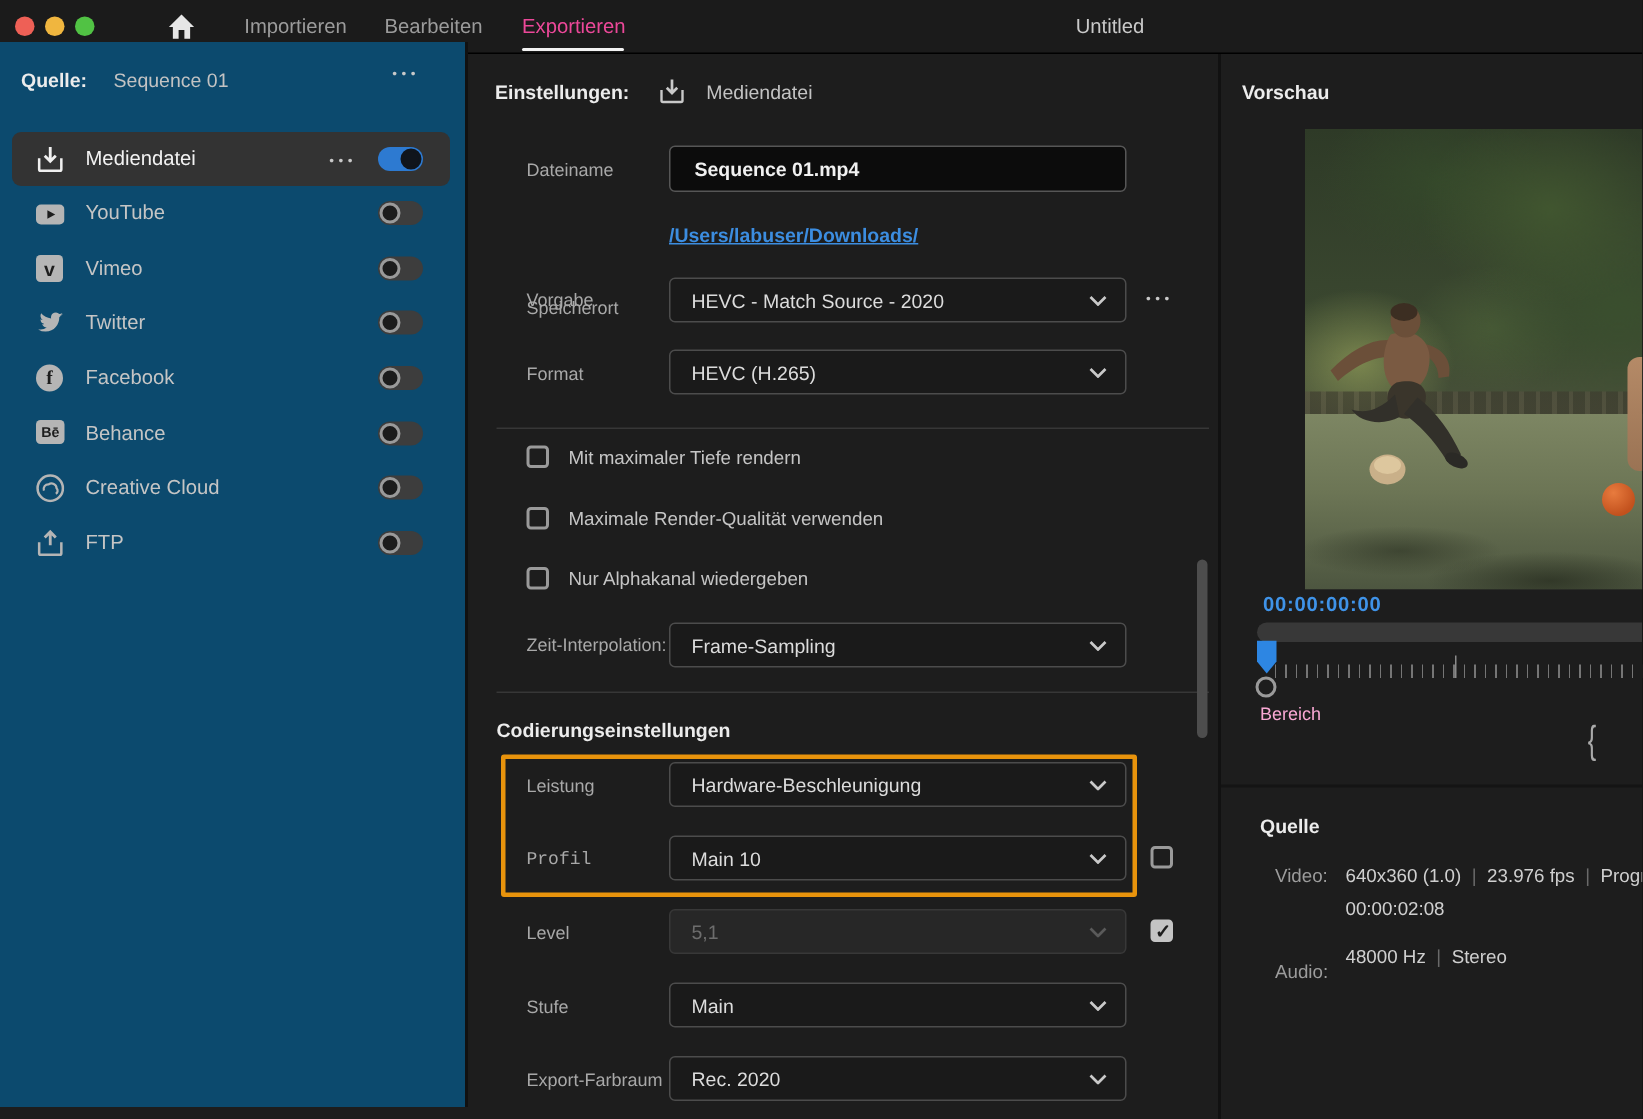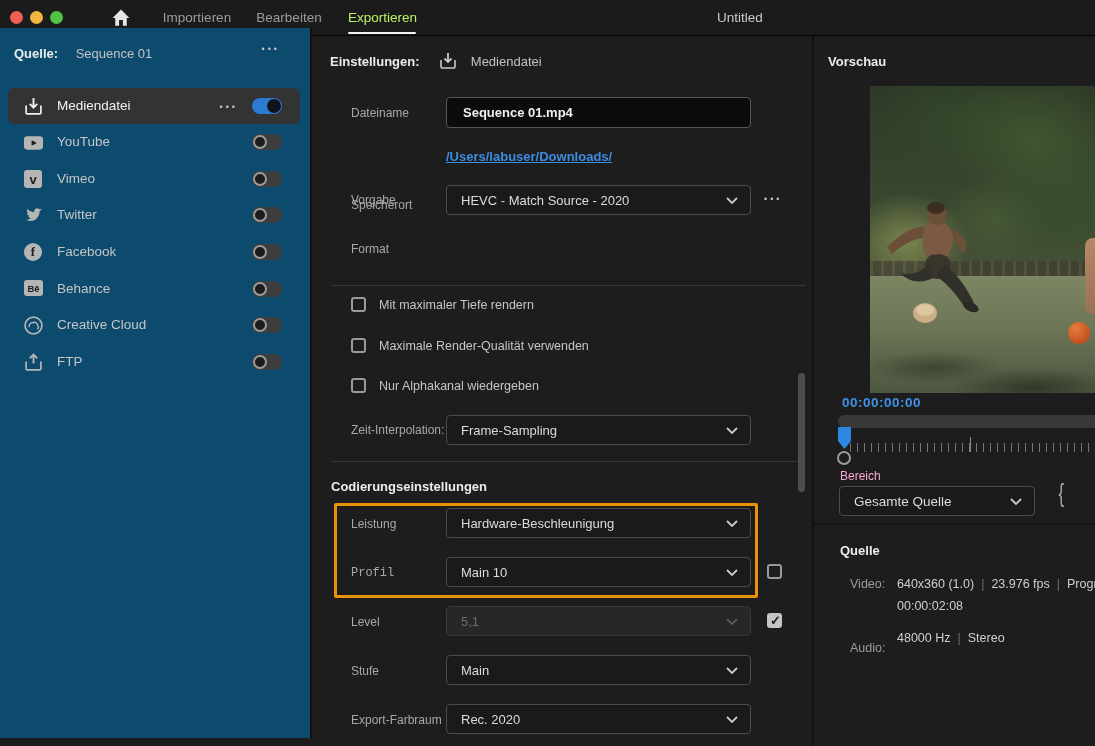--- a/index.html
+++ b/index.html
@@ -13,21 +13,21 @@
   
   .topbar { position:absolute; left:0; top:0; width:1095px; height:36px;
     background:#1b1b1b; border-bottom:1px solid #000; }
   .tl { position:absolute; top:11px; width:13px; height:13px; border-radius:50%; }
   .tl.red { left:10px; background:#ee6056; }
   .tl.yellow { left:30px; background:#f0b63f; }
   .tl.green { left:50px; background:#51c244; }
   .home { position:absolute; left:111px; top:9px; width:20px; height:18px; color:#e6e6e6; }
   .tab { position:absolute; top:0; height:36px; line-height:36px; font-size:13.5px;
     color:#9b9b9b; text-align:center; cursor:default; }
-  .tab.active { color:#bef264;text-align:center; }
+  .tab.active { color:#ec4899;text-align:center; }
   .tab.active::after { content:""; position:absolute; left:0; right:0; bottom:2px;
     height:2px; background:#f2f2f2; border-radius:1px; }
   .doc-title { position:absolute; top:0; height:36px; line-height:36px; left:690px;
     width:100px; text-align:center; font-size:13.5px; color:#c9c9c9; }
 
   
   .sidebar { position:absolute; left:0; top:28px; width:312px; height:710px;
     background:#0c4a6e; border-right:2px solid #111; }
   .side-header { position:absolute; left:14px; top:14px; height:24px; line-height:24px; font-size:13px; }
   .side-header .h-label { font-weight:bold; color:#ececec; }
@@ -274,20 +274,26 @@
     <span class="f-label" style="top:156px;">Vorgabe</span>
     <div class="dd" style="top:149px;">
       <span>HEVC - Match Source - 2020</span>
       <svg class="chev" viewBox="0 0 12 7">
           <path d="M1 1 L6 6 L11 1" fill="none" stroke="currentColor" stroke-width="1.8"></path>
         </svg>
     </div>
     <span class="more-dots" style="position:absolute;left:450px;top:158px;">•••</span>
 
     <span class="f-label" style="top:205px;">Format</span>
+    <div class="dd" style="top:197px;">
+      <span>HEVC (H.265)</span>
+      <svg class="chev" viewBox="0 0 12 7">
+          <path d="M1 1 L6 6 L11 1" fill="none" stroke="currentColor" stroke-width="1.8"></path>
+        </svg>
+    </div>
 
     <div class="divider" style="top:249px;"></div>
 
     <span class="chk" style="left:37px;top:261px;"></span>
     <span class="chk-label" style="top:261px;">Mit maximaler Tiefe rendern</span>
     <span class="chk" style="left:37px;top:302px;"></span>
     <span class="chk-label" style="top:302px;">Maximale Render-Qualität verwenden</span>
     <span class="chk" style="left:37px;top:342px;"></span>
     <span class="chk-label" style="top:342px;">Nur Alphakanal wiedergeben</span>
 
@@ -378,26 +384,20 @@
 
     <div class="tl-scroll"></div>
     <div class="ruler"></div>
     <div class="ruler-major"></div>
     <svg class="playhead" viewBox="0 0 15 23">
       <path d="M1 0 H14 V14 L7.5 22 L1 14 Z" fill="#2d86e3"></path>
     </svg>
     <span class="ph-handle"></span>
 
     <span class="range-label">Bereich</span>
-    <div class="range-dd">
-      <span>Gesamte Quelle</span>
-      <svg class="chev" viewBox="0 0 12 7">
-          <path d="M1 1 L6 6 L11 1" fill="none" stroke="currentColor" stroke-width="1.8"></path>
-        </svg>
-    </div>
     <span class="range-icon">{</span>
 
     <div class="prev-divider"></div>
 
     <span class="src-title">Quelle</span>
 
     <span class="src-label" style="top:541px;">Video:</span>
     <span class="src-line" style="top:541px;">
       <span>640x360 (1.0)</span><span class="src-sep">|</span><span>23.976 fps</span><span class="src-sep">|</span><span>Progress</span>
     </span>

